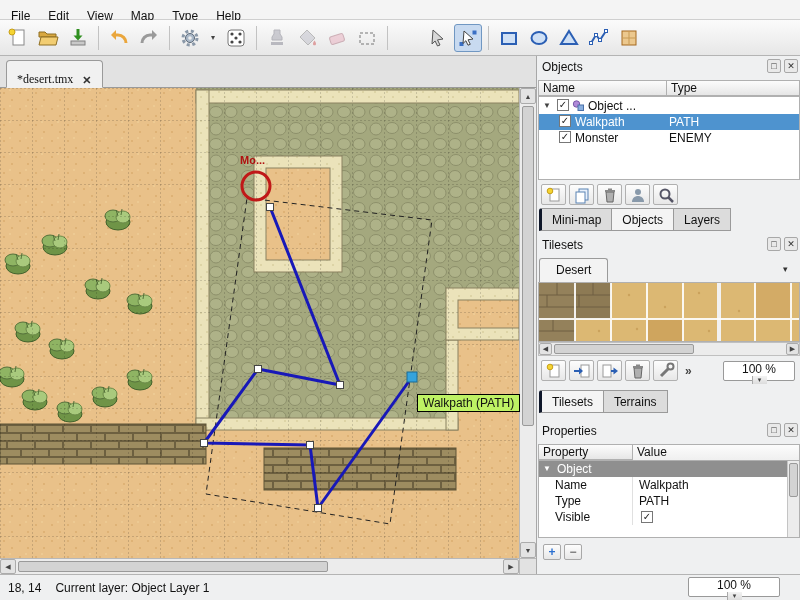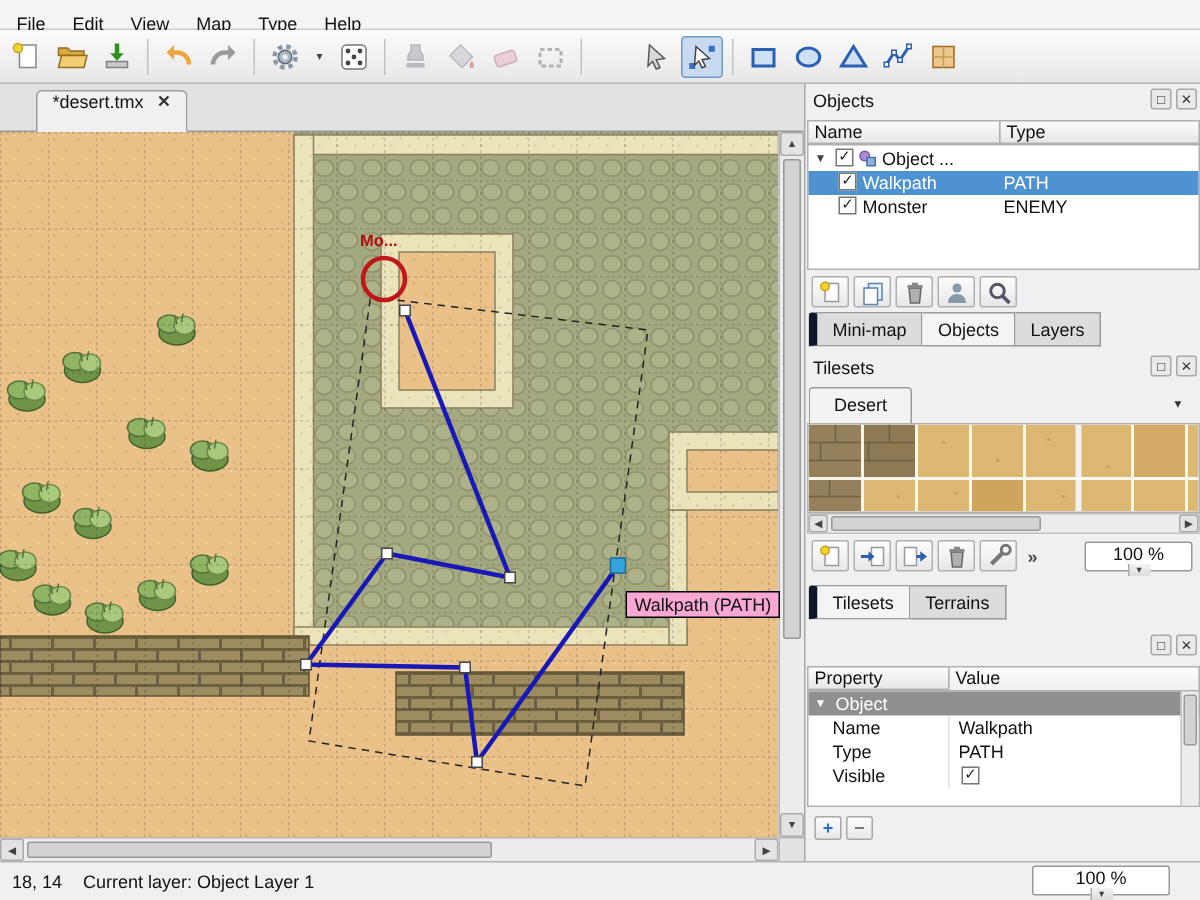--- a/index.html
+++ b/index.html
@@ -23,30 +23,30 @@
   .tbtn { width:28px; height:28px; border:1px solid transparent; border-radius:3px;
     display:flex; align-items:center; justify-content:center; flex:none; }
   .tbtn.narrow { width:14px; font-size:8px; color:#444; }
   .tbtn.pressed { background:#c8daf0; border-color:#7097c2; }
   .tbtn.disabled { opacity:.45; }
   .tsep { width:1px; height:24px; background:#c2c2c2; margin:0 4px; flex:none; }
 
   
   .tabbar { position:absolute; left:0; top:56px; width:536px; height:32px;
     background:#e2e2e2; border-bottom:1px solid #9a9a9a; }
-  .doc-tab { position:absolute; left:24px; bottom:-1px; height:28px;
-    display:flex; align-items:flex-start; gap:9px; padding:0 10px;
+  .doc-tab { position:absolute; left:6px; bottom:-1px; height:28px;
+    display:flex; align-items:flex-end; gap:9px; padding:0 10px;
     background:#f1f1f1; border:1px solid #9a9a9a; border-bottom:1px solid #f1f1f1;
-    border-radius:4px 4px 0 0; }
+    border-radius:4px 4px 0 0;font-family:Liberation Serif, serif; }
   .tab-close { font-size:11px; font-weight:bold; color:#333; }
 
   
   .canvas-wrap { position:absolute; left:0; top:88px; width:519px; height:470px; background:#e9c189; }
   .tooltip { position:absolute; left:417px; top:394px; z-index:10;
-    background:#f9a8d4; border:1px solid #000; padding:1px 5px; white-space:nowrap; }
+    background:#bef264; border:1px solid #000; padding:1px 5px; white-space:nowrap; }
   .vscroll { position:absolute; left:519px; top:88px; width:17px; height:470px;
     background:#ececec; border-left:1px solid #b8b8b8; }
   .hscroll { position:absolute; left:0; top:558px; width:519px; height:16px;
     background:#ececec; border-top:1px solid #b8b8b8; }
   .corner { position:absolute; left:519px; top:558px; width:17px; height:16px;
     background:#e2e2e2; border-left:1px solid #b8b8b8; border-top:1px solid #b8b8b8; }
   .sb-btn { position:absolute; background:#e3e3e3; border:1px solid #ababab; border-radius:2px;
     display:flex; align-items:center; justify-content:center; font-size:7px; color:#444; }
   .sb-thumb { position:absolute; background:#d3d3d3; border:1px solid #9a9a9a; border-radius:2px; }
 
@@ -58,21 +58,21 @@
     background:#e9e9e9; border-radius:2px; font-size:9px; line-height:12px; text-align:center; color:#333; }
   .grid-header { position:absolute; background:linear-gradient(#fcfcfc,#e6e6e6);
     border:1px solid #b0b0b0; padding:0 4px; line-height:14px; }
   .tree-bg { position:absolute; background:#fff; border:1px solid #b0b0b0; }
   .tree-row { position:absolute; left:0; height:16px; width:100%; }
   .tree-row.sel { background:#4e93cf; color:#fff; }
   .checkbox { position:absolute; width:12px; height:12px; background:#fff; border:1px solid #777;
     font-size:10px; line-height:10px; text-align:center; color:#222; }
   .ptabs { position:absolute; display:flex; }
   .ptab { height:23px; padding:4px 10px; background:#dcdcdc; border:1px solid #9a9a9a; border-left:none; }
-  .ptab:first-child { border-left:6px solid #0f172a; border-radius:3px 0 0 0;text-align:center; }
+  .ptab:first-child { border-left:3px solid #0f172a; border-radius:3px 0 0 0;text-align:center; }
   .ptab.active { background:#f4f4f4; font-weight:normal; }
   .btnrow { position:absolute; display:flex; gap:3px; align-items:center; }
   .sbtn { width:25px; height:21px; border:1px solid #b0b0b0; border-radius:2px;
     background:linear-gradient(#fdfdfd,#e7e7e7); display:flex; align-items:center; justify-content:center; }
   .combo { position:absolute; display:flex; align-items:center; height:20px;
     background:#fff; border:1px solid #999; border-radius:2px;flex-direction:column; }
   .combo .val { padding:0 5px; flex:1; }
   .combo .arr { width:15px; height:100%; background:linear-gradient(#f3f3f3,#dcdcdc);
     border-left:1px solid #aaa; font-size:7px; display:flex; align-items:center; justify-content:center; color:#444; }
 
@@ -503,20 +503,21 @@
     <div class="combo" style="left:186px;top:305px;width:72px">
       <span class="val">100 %</span>
       <span class="arr">▾</span>
     </div>
 
     <div class="ptabs" style="left:2px;top:334px">
       <div class="ptab active">Tilesets</div>
       <div class="ptab">Terrains</div>
     </div>
 
+    <div class="dock-title" style="top:366px">Properties</div>
     <div class="dock-btn" style="left:230px;top:367px"><span>□</span></div>
     <div class="dock-btn" style="left:247px;top:367px"><span>✕</span></div>
 
     <div class="grid-header" style="left:1px;top:388px;width:95px;height:16px">Property</div>
     <div class="grid-header" style="left:95px;top:388px;width:168px;height:28px">Value</div>
 
     <div class="props-table" style="left:1px;top:404px;width:262px;height:78px">
       <div class="prow group" style="top:0">
         <span class="abs" style="left:4px;top:3px;font-size:8px">▼</span>
         <span class="abs" style="left:18px;top:1px;font-weight:normal">Object</span>

